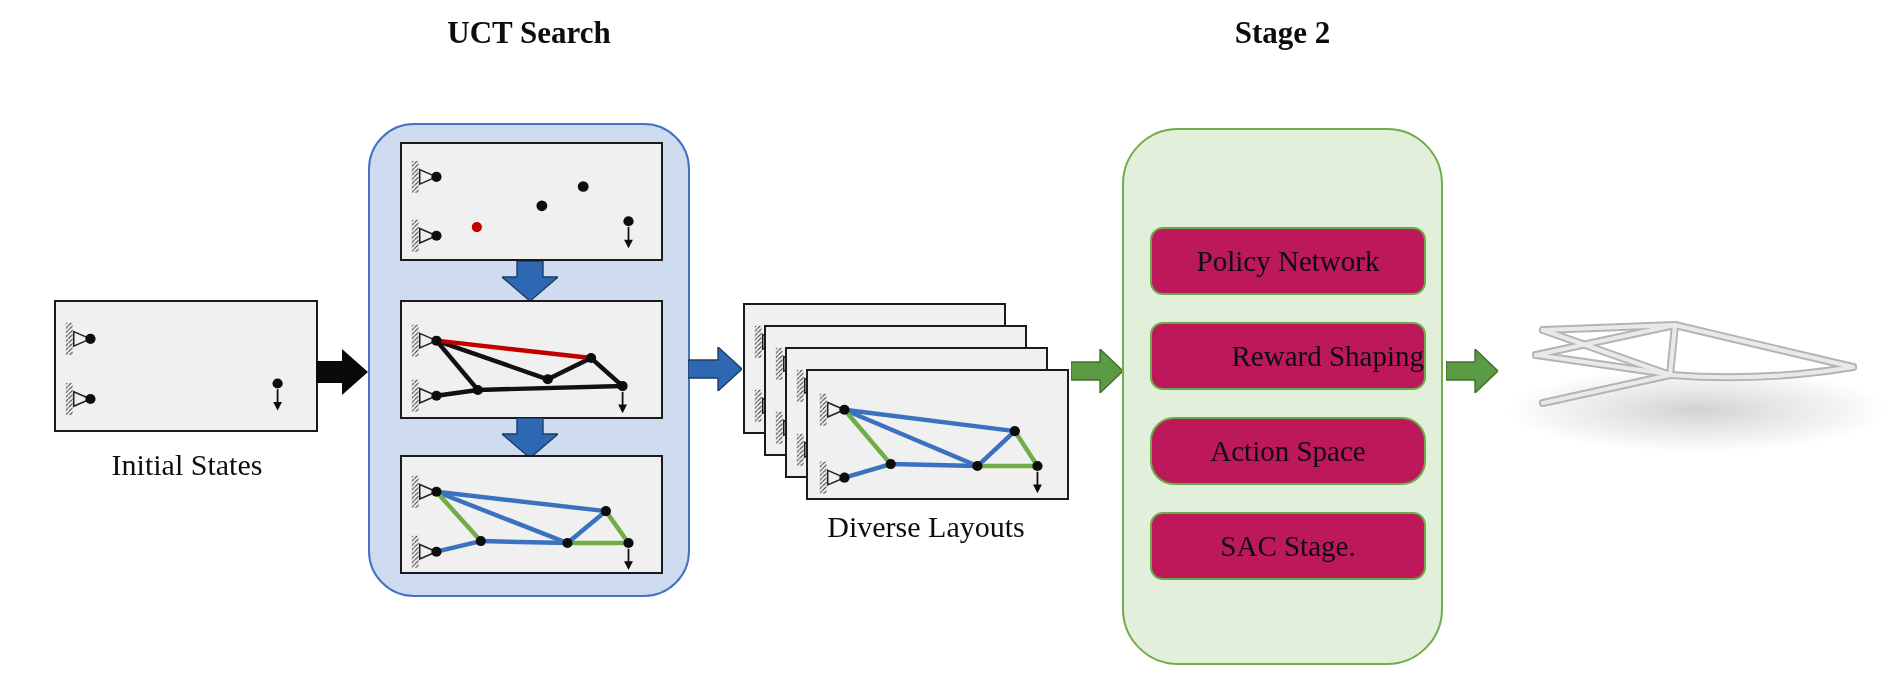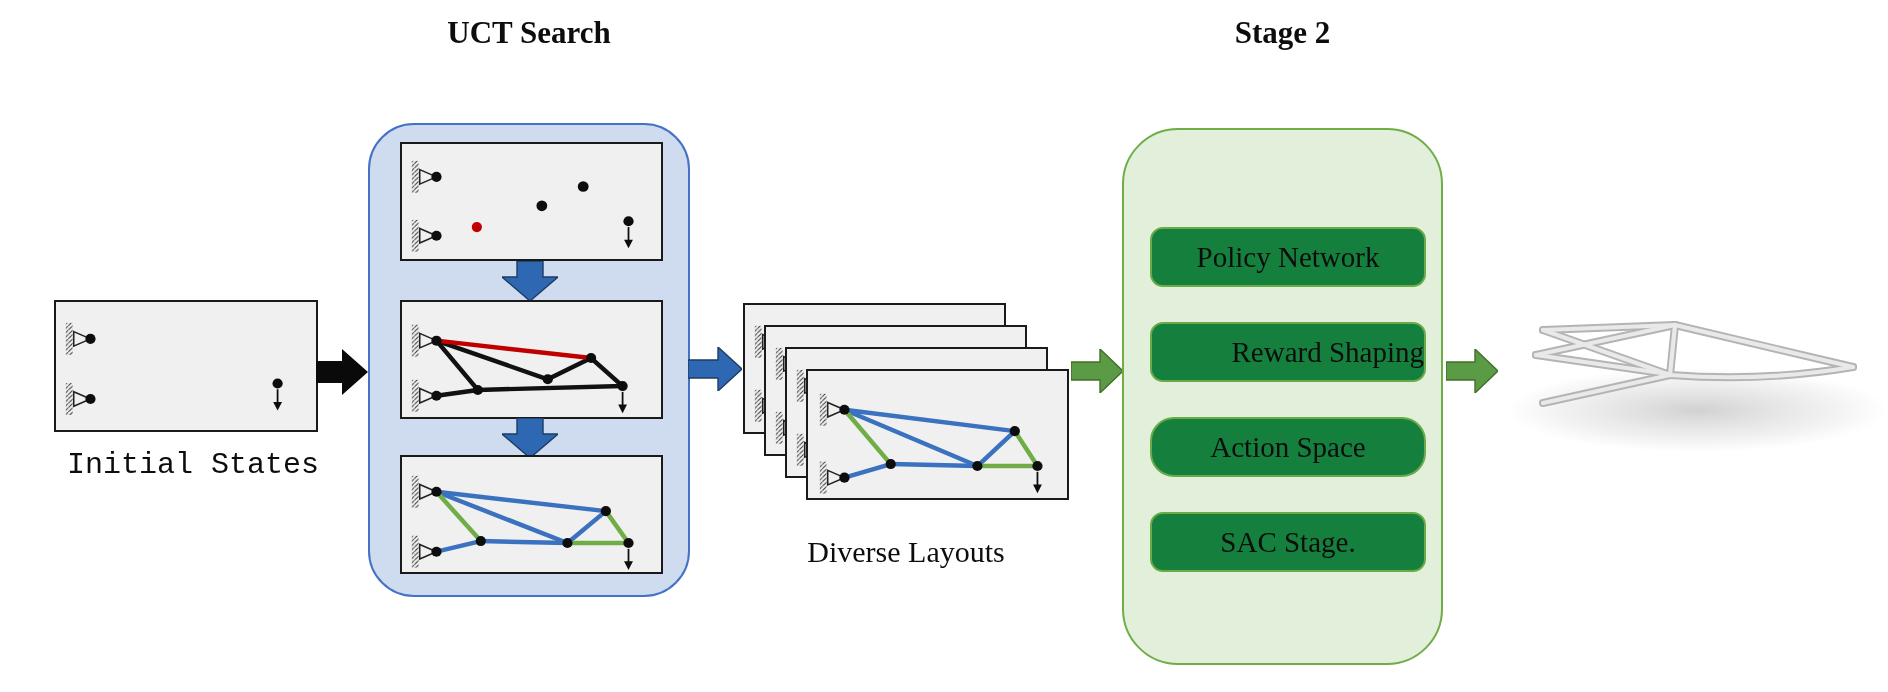--- a/index.html
+++ b/index.html
@@ -7,21 +7,21 @@
           font-family:"Liberation Serif","DejaVu Serif",serif;color:#0d0d0d;}
   .abs{position:absolute;}
   .stage-title{position:absolute;text-align:center;font-weight:bold;font-size:31px;line-height:38px;}
   .caption{position:absolute;text-align:center;font-size:30px;line-height:34px;}
   .container-blue{position:absolute;left:368px;top:123px;width:322px;height:474px;
       background:#cfdbee;border:2.5px solid #4472c4;border-radius:46px;box-sizing:border-box;}
   .container-green{position:absolute;left:1122px;top:128px;width:321px;height:537px;
       background:#e2efda;border:2.5px solid #70ad47;border-radius:56px;box-sizing:border-box;}
   .panel{position:absolute;background:#f0f0f0;border:2.5px solid #1a1a1a;box-sizing:border-box;}
   .panel svg{display:block;width:100%;height:100%;}
-  .btn{position:absolute;left:1150px;width:276px;height:60px;background:#15803d;
+  .btn{position:absolute;left:1150px;width:276px;height:68px;background:#be185d;
       border:2px solid #6aaa47;border-radius:13px;box-sizing:border-box;
       display:flex;align-items:center;justify-content:center;font-size:29px;}
   .member-black{stroke:#111111;stroke-width:4.6;stroke-linecap:round;}
   .member-red{stroke:#c00000;stroke-width:4.6;stroke-linecap:round;}
   .member-blue{stroke:#3a72c0;stroke-width:4.6;stroke-linecap:round;}
   .member-green{stroke:#70ad47;stroke-width:4.6;stroke-linecap:round;}
   .node{fill:#0d0d0d;}
   .tube-base{fill:none;stroke:#b4b4b4;stroke-width:8;stroke-linecap:round;}
   .tube-top{fill:none;stroke:#e9e9e9;stroke-width:4.2;stroke-linecap:round;}
 </style>
@@ -53,21 +53,21 @@
     </defs>
   </svg>
 
   <div class="panel" style="left:54px;top:300px;width:264px;height:132px;">
     <svg viewBox="0 0 264 132" preserveAspectRatio="none">
       <use href="#sym-support" x="35" y="38"></use>
       <use href="#sym-support" x="35" y="100"></use>
       <use href="#sym-load" x="225" y="84"></use>
     </svg>
   </div>
-  <div class="caption" style="left:41px;top:448px;width:304px;font-family:Liberation Mono, monospace;">Initial States</div>
+  <div class="caption" style="left:35px;top:448px;width:304px;">Initial States</div>
 
   <svg class="abs" style="left:316px;top:349px;" width="53" height="46" viewBox="0 0 53 46">
     <polygon points="0,12 26,12 26,0 52,23 26,46 26,34 0,34" fill="#0a0a0a"></polygon>
   </svg>
 
   <div class="stage-title" style="left:368px;top:14px;width:322px;">
     <div>UCT Search</div>
   </div>
 
   <div class="container-blue"></div>
@@ -163,21 +163,21 @@
         <line class="member-green" x1="210" y1="62" x2="233" y2="98"></line>
         <use href="#sym-support" x="37" y="40"></use>
         <use href="#sym-support" x="37" y="110"></use>
         <circle class="node" cx="84" cy="96" r="5.2"></circle>
         <circle class="node" cx="172" cy="98" r="5.2"></circle>
         <circle class="node" cx="210" cy="62" r="5.2"></circle>
         <use href="#sym-load" x="233" y="98"></use>
       </svg>
     </div>
   </div>
-  <div class="caption" style="left:754px;top:510px;width:304px;margin-top:25px;">Diverse Layouts</div>
+  <div class="caption" style="left:774px;top:510px;width:304px;">Diverse Layouts</div>
 
   <svg class="abs" style="left:1071px;top:349px;" width="52" height="44" viewBox="0 0 52 44">
     <polygon points="0,13 29,13 29,0 52,22 29,44 29,31 0,31" fill="#5b9b45" stroke="#446e2b" stroke-width="1.4"></polygon>
   </svg>
 
   <div class="stage-title" style="left:1122px;top:14px;width:321px;">
     <div>Stage 2</div>
   </div>
 
   <div class="container-green"></div>

